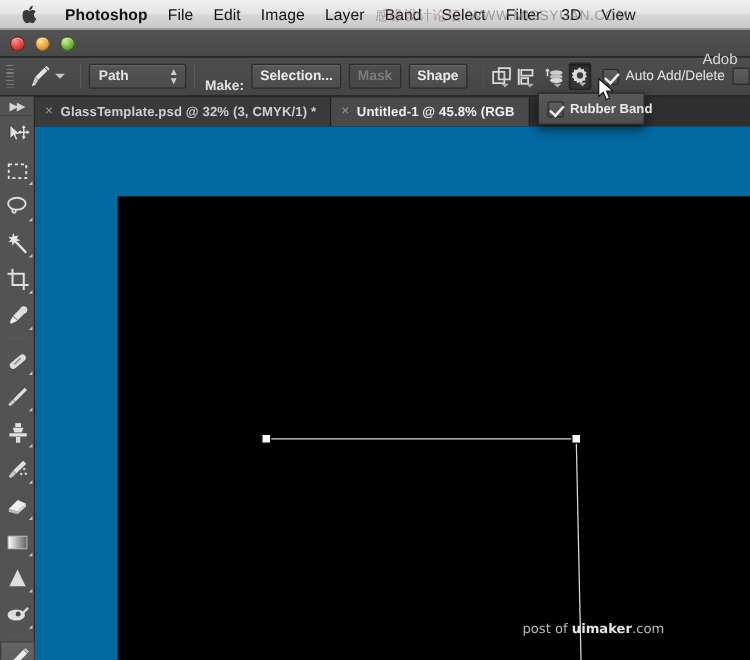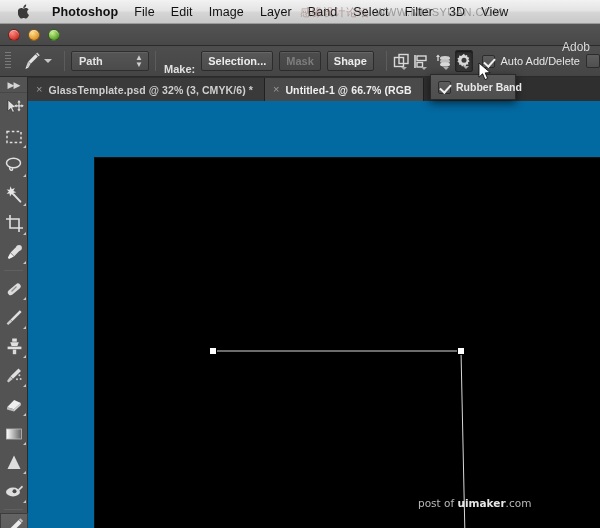--- a/index.html
+++ b/index.html
@@ -480,25 +480,25 @@
         <path fill="#bfbfbf" d="M14.9 2.7 L16.4 1.3 L19.2 4.1 L17.8 5.5 Z"></path>
       </svg>
 
     </div>
 
   </div>
 
   <div class="tabbar">
     <div class="tab">
       <span class="x">×</span>
-      <span class="tab-title">GlassTemplate.psd @ 32% (3, CMYK/6) *</span>
+      <span class="tab-title">GlassTemplate.psd @ 32% (3, CMYK/1) *</span>
     </div>
     <div class="tab active">
       <span class="x">×</span>
-      <span class="tab-title">Untitled-1 @ 66.7% (RGB</span>
+      <span class="tab-title">Untitled-1 @ 45.8% (RGB</span>
     </div>
   </div>
 
   <div class="workspace">
     <div class="canvas">
       <svg class="pathsvg" viewBox="0 0 510 375" preserveAspectRatio="none">
         <g id="path-segments" stroke="#d8d8d8" stroke-width="1" fill="none">
             <line x1="118" y1="193" x2="366" y2="193" stroke="#d8d8d8"></line>
             <line x1="366" y1="193" x2="371" y2="426" stroke="#d8d8d8"></line>
           </g>

